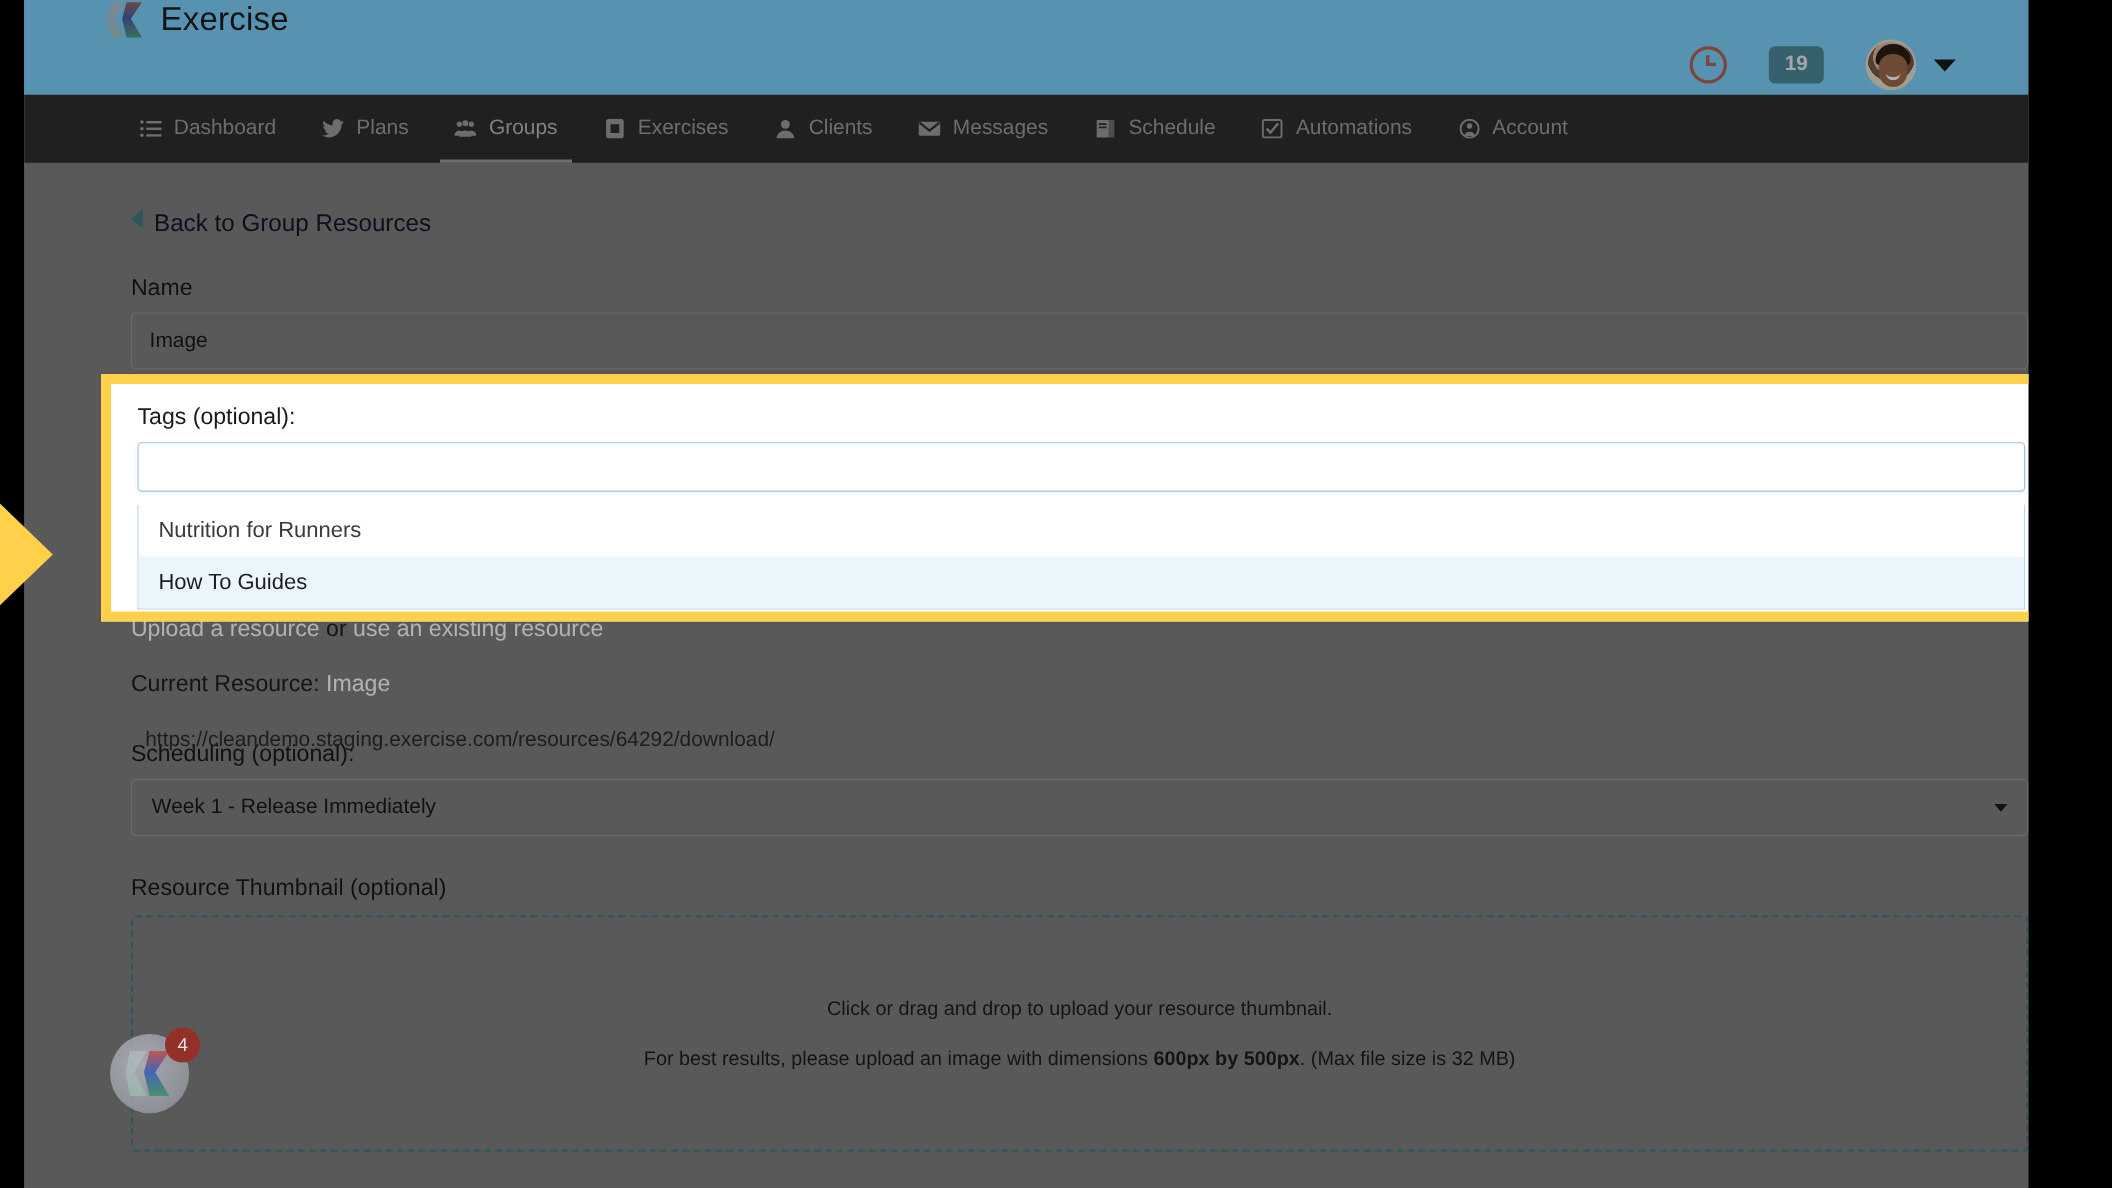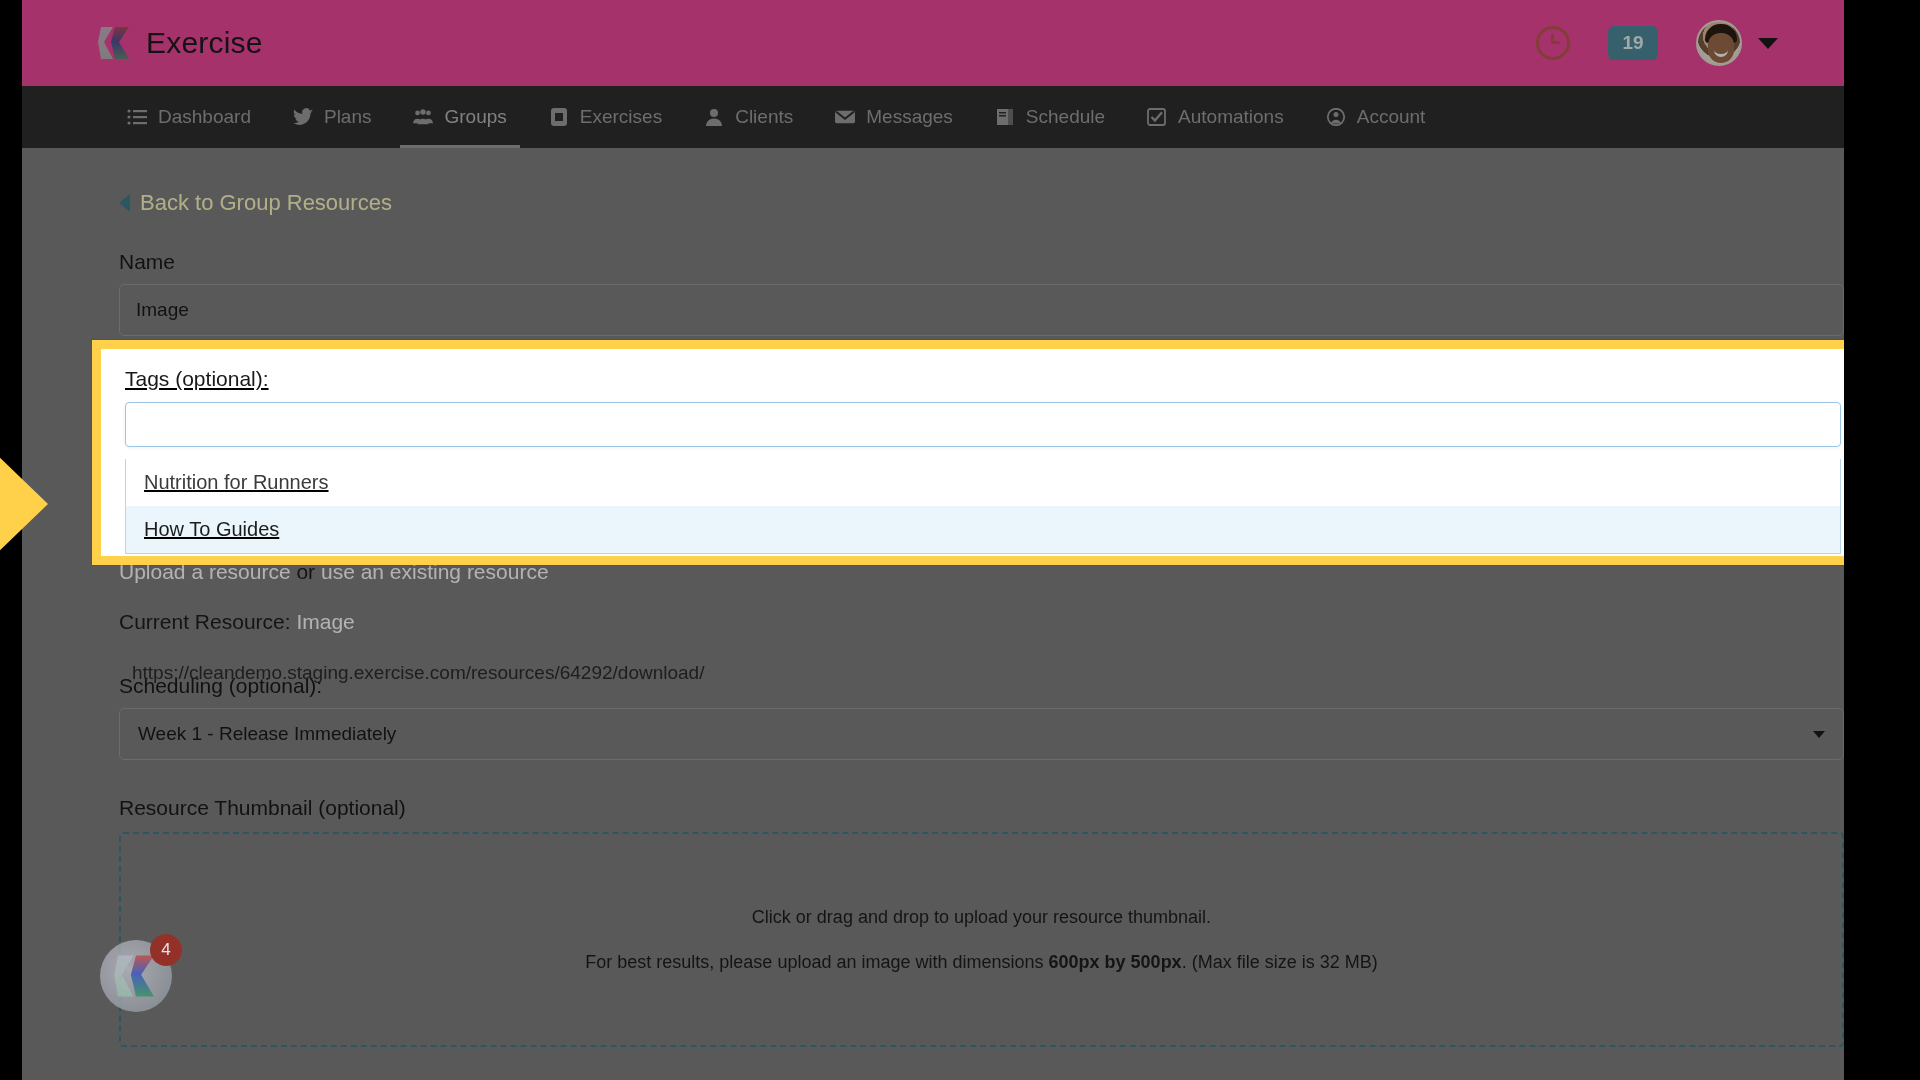--- a/index.html
+++ b/index.html
@@ -21,22 +21,22 @@
     left: 22px; top: 0;
     width: 1822px; height: 1080px;
     background: #808080;
     overflow: hidden;
   }
 
   
   .hdr {
     position: relative;
     height: 86px;
-    background: #ec4899;
-    display: flex; align-items: center;
+    background: #7dd3fc;
+    display: flex; align-items: flex-start; flex-direction: column;
   }
   .brand { display: flex; align-items: center; margin-left: 76px; }
   .brand-mark {
     width: 34px; height: 36px; position: relative; margin-right: 14px;
     filter: saturate(.55) opacity(.85);
   }
   .brand-mark svg { display:block; }
   .brand-name {
     font-size: 30px; color: #1c1c1c; letter-spacing: .2px;
   }
@@ -101,22 +101,22 @@
     content: ""; position: absolute; left: 8px; right: 8px; bottom: 0;
     height: 3px; background: #9c9c9c;
   }
   .nav-ico { width: 20px; height: 18px; display:block; fill: #9c9c9c; }
 
   
   .body { padding: 42px 0 0 0; position: relative; }
   .wrap { width: 1725px; margin-left: 97px; }
 
   .backlink {
-    color: #fef9c3; font-size: 22px; display: inline-flex;
-    align-items: center; gap: 10px; cursor: pointer;
+    color: #0f172a; font-size: 22px; display: inline-flex;
+    align-items: flex-start; gap: 10px; cursor: pointer;
   }
   .backlink .carrow {
     width: 0; height: 0;
     border-top: 9px solid transparent; border-bottom: 9px solid transparent;
     border-right: 11px solid #3f7d8c;
   }
 
   .flabel { font-size: 21px; color: #191919; margin-top: 34px; }
   .finput {
     margin-top: 10px; height: 52px; border: 1px solid #9a9a9a;
@@ -155,21 +155,20 @@
   }
 
   
   .hl-band {
     position: absolute; left: 70px; top: 340px;
     width: 1782px; height: 225px;
     border: 9px solid #ffd04a;
     background: #fff;
     box-shadow: 0 0 0 1px rgba(0,0,0,.05);
     z-index: 30;
-    text-decoration: underline;
   }
   .hl-inner { position: relative; width: 100%; height: 100%; padding: 18px 24px 0 24px; }
   .tags-label { font-size: 21px; color: #191919; }
   .tags-input {
     margin-top: 11px; height: 45px; border: 1px solid #9cc4e4;
     border-radius: 4px; background: #fff;
     box-shadow: 0 1px 4px rgba(0,0,0,.06);
   }
   .tags-menu {
     margin-top: 12px; border: 1px solid #b9d4e8; border-top: none;

